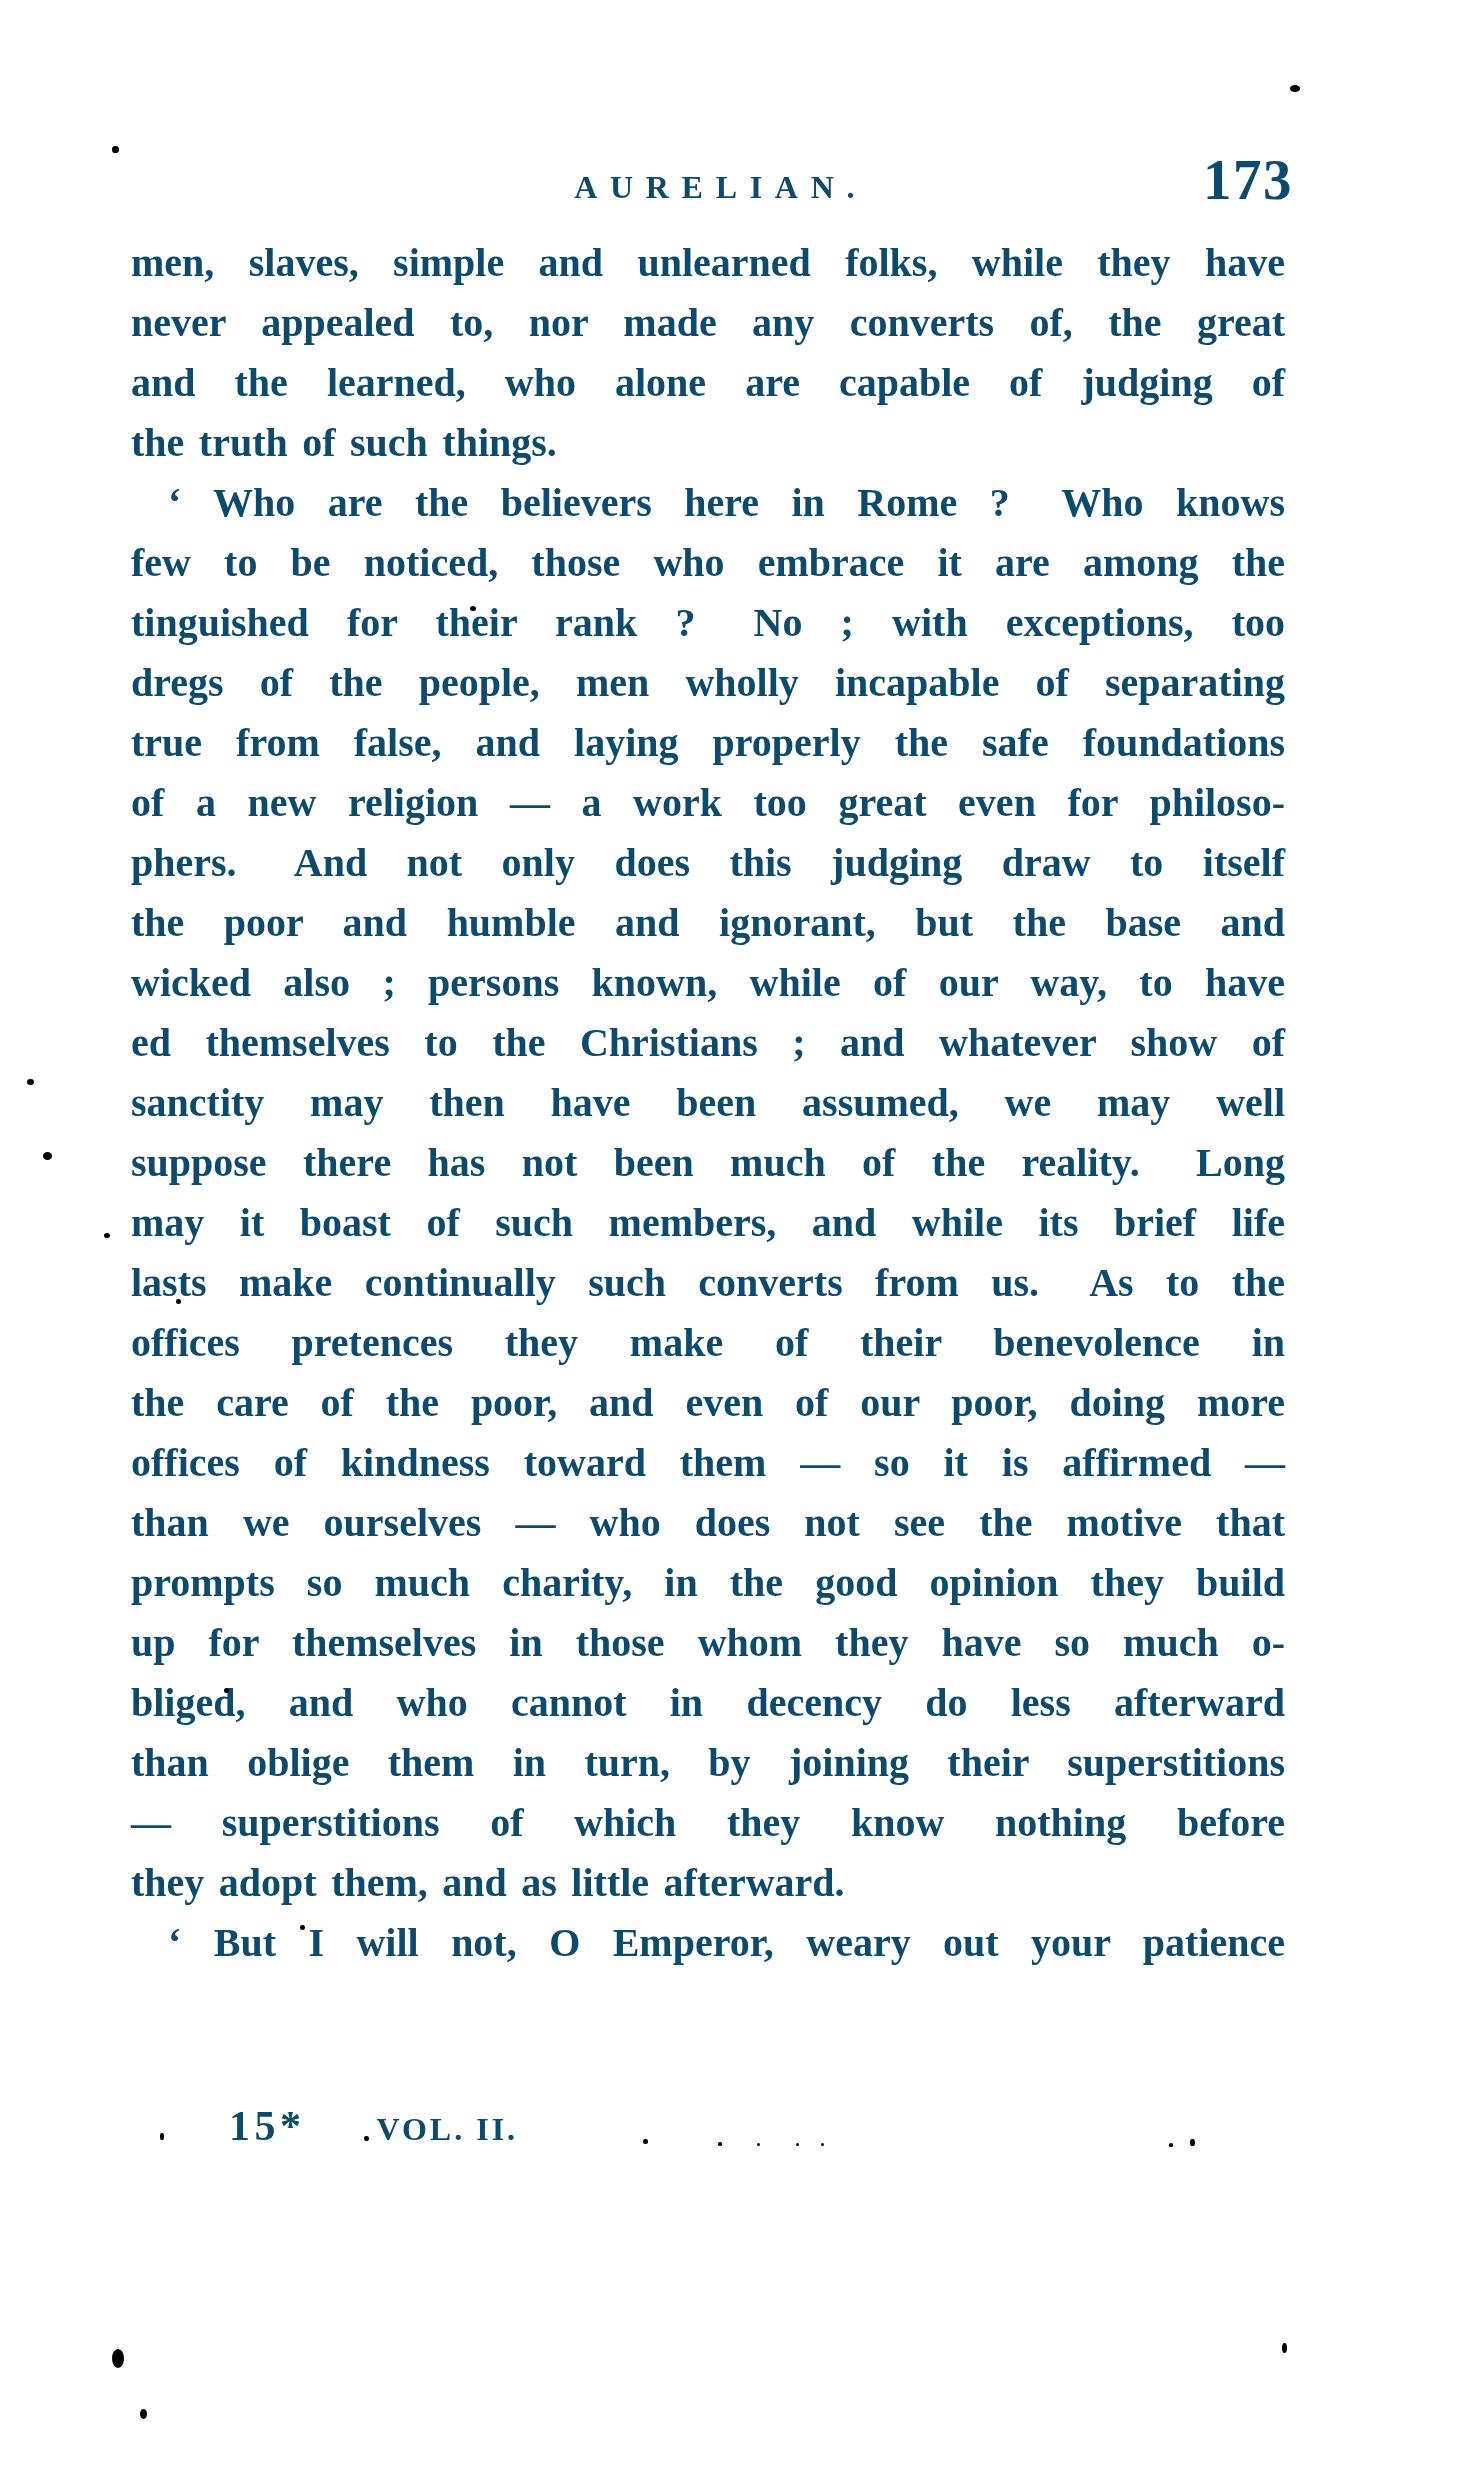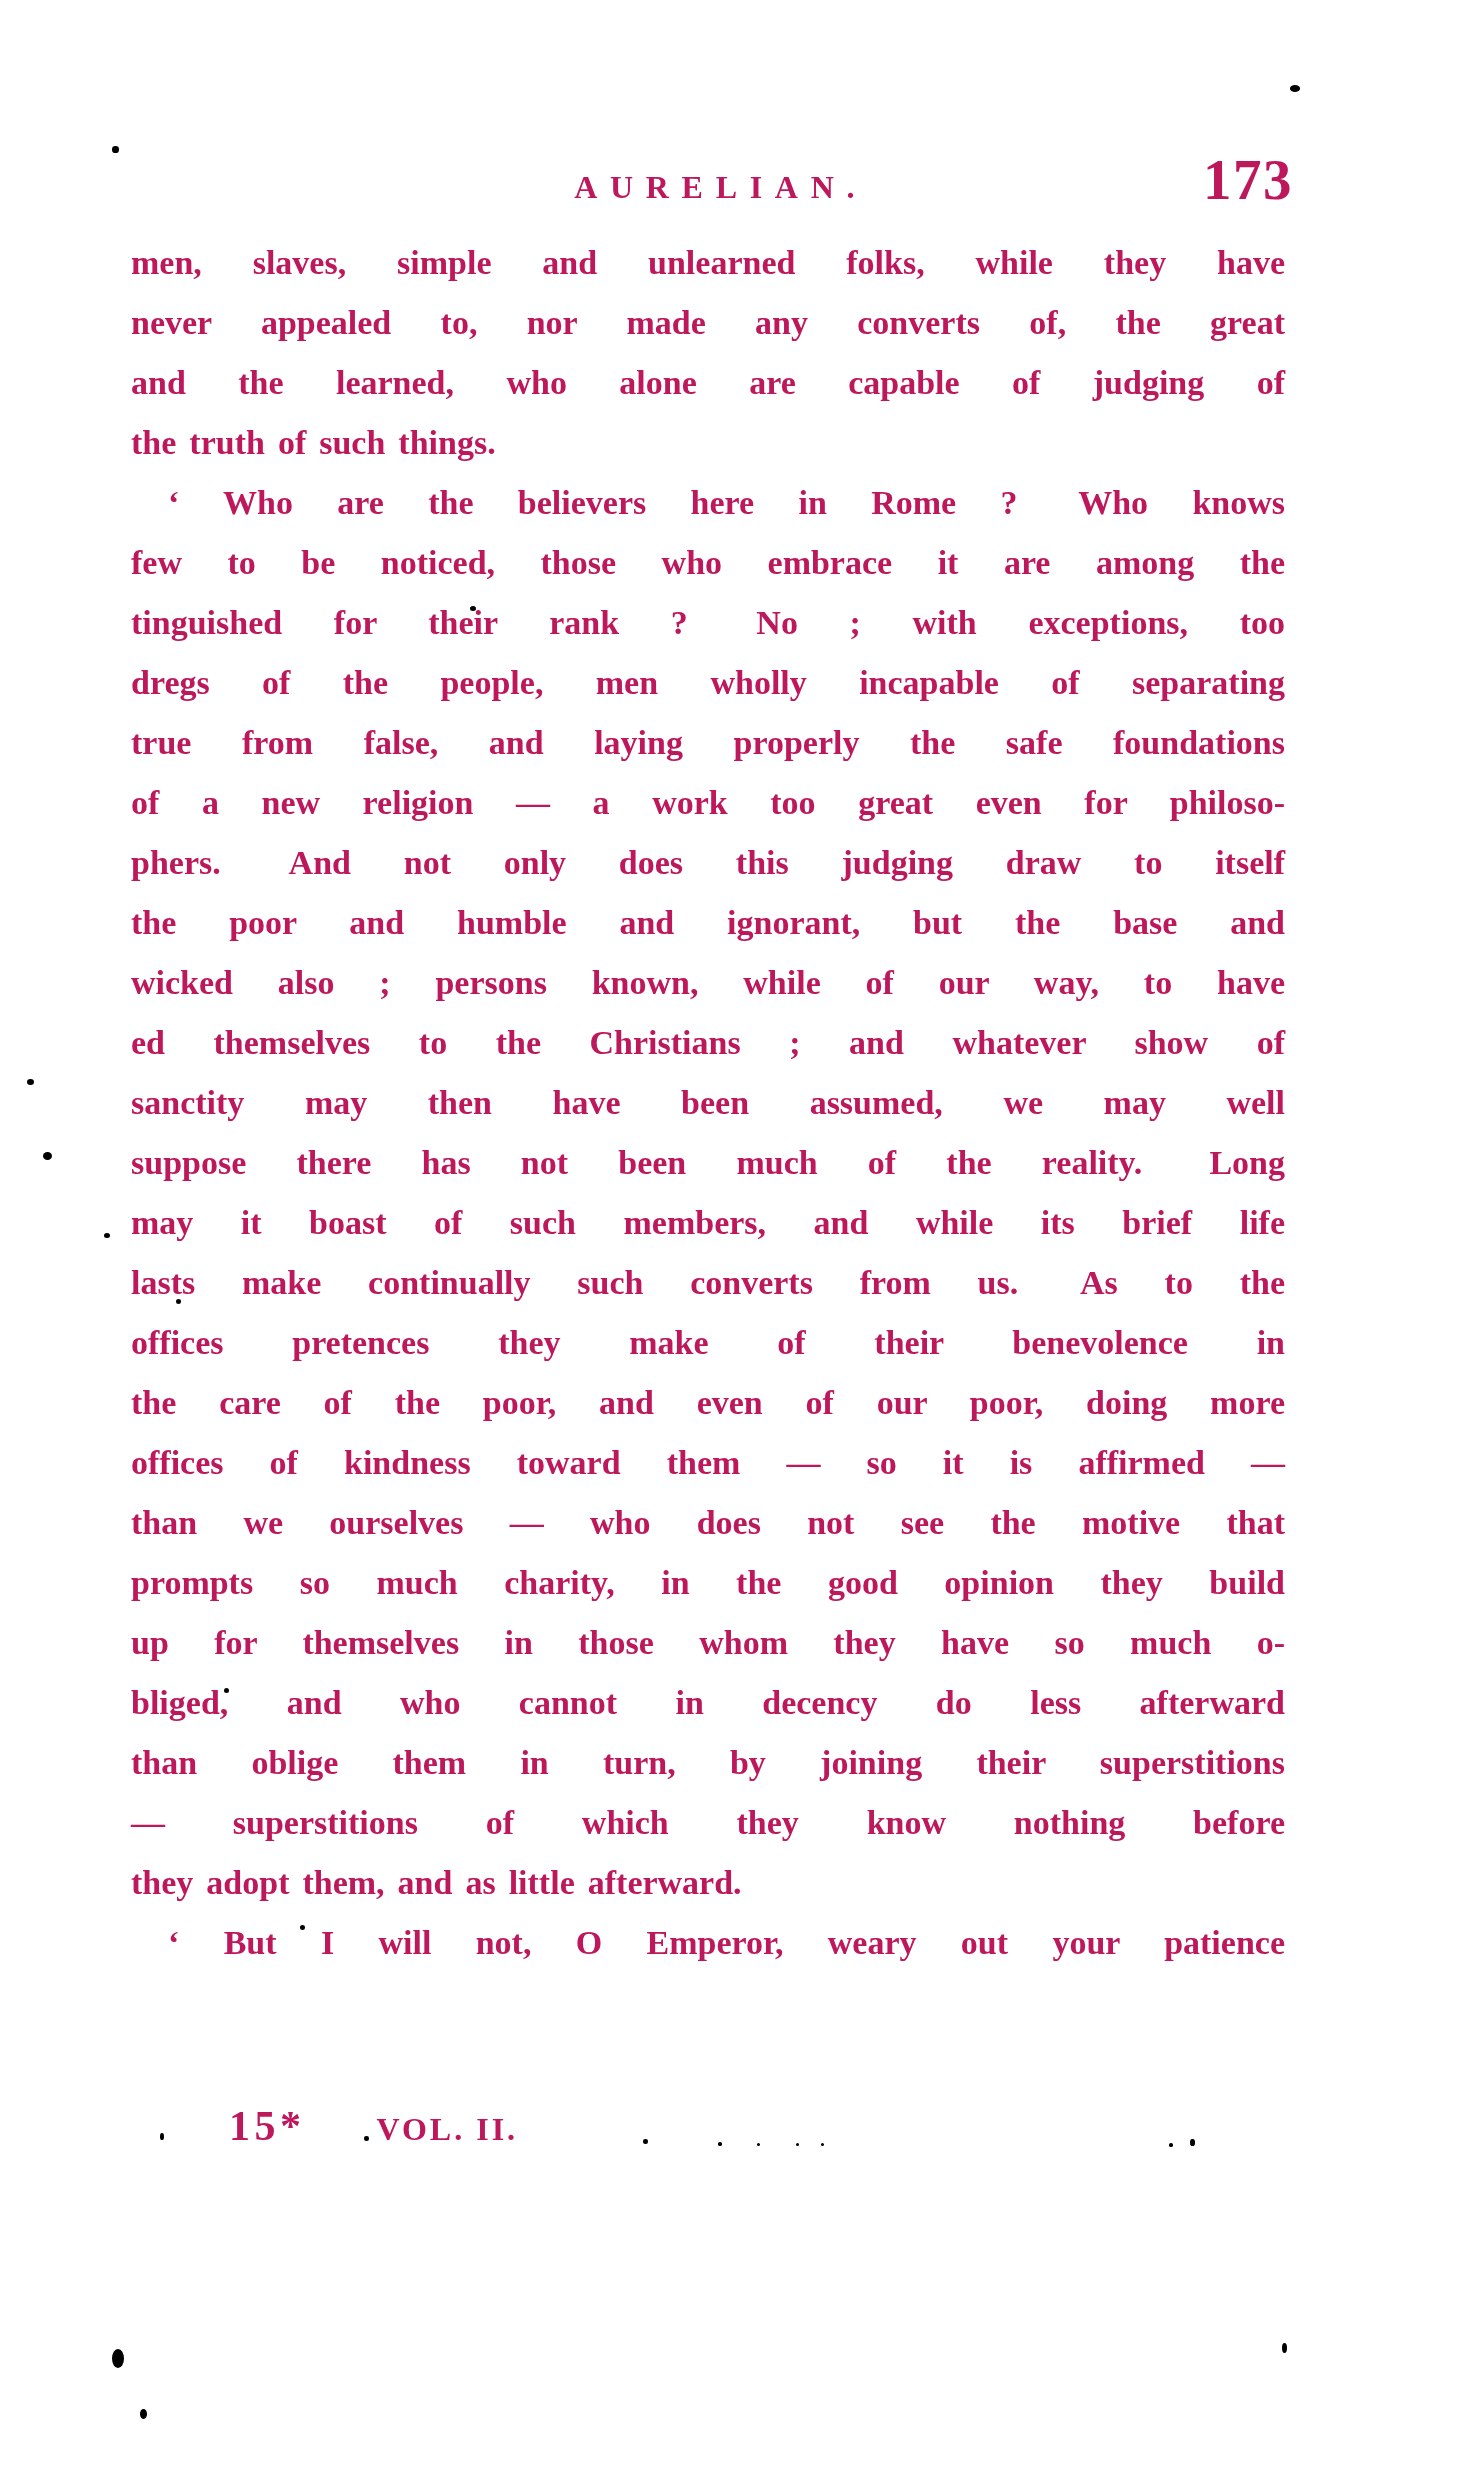--- a/index.html
+++ b/index.html
@@ -1,20 +1,20 @@
 <!DOCTYPE html>
 <html style="font-size:12px"><head>
 <meta charset="utf-8">
 <style>
   html,body { margin:0; padding:0; background:#e8e8e8; }
   .page {
     position:relative;
     width:1481px; height:2475px;
     background:#ffffff;
-    color:#be185d;
+    color:#0c4a6e;
     font-family:"Liberation Serif","DejaVu Serif",serif;
     overflow:hidden;
   }
   .running-head {
     position:absolute; top:169px; left:131px; width:1154px;
     text-align:center;
     font-size:32px; font-weight:bold;
     letter-spacing:12.7px; padding-left:12.7px;
     line-height:36px;
     white-space:nowrap;
@@ -22,21 +22,21 @@
   .page-number {
     position:absolute; top:157px; left:1203px;
     font-size:57px; font-weight:bold; letter-spacing:1.5px;
     line-height:45px;
   }
   .body-text {
     position:absolute; top:233px; left:131px; width:1154px;
   }
   .line {
     height:60px; line-height:60px;
-    font-size:34px; font-weight:bold;
+    font-size:40px; font-weight:bold;
     text-align:justify; text-align-last:justify;
     word-spacing:4.5px;
     white-space:normal;
   }
   .line.end { text-align:left; text-align-last:left; }
   .line.indent { text-indent:37px; }
   .footer {
     position:absolute; top:2105px; left:131px; width:1154px;
     padding-left:98px;
     white-space:nowrap;

